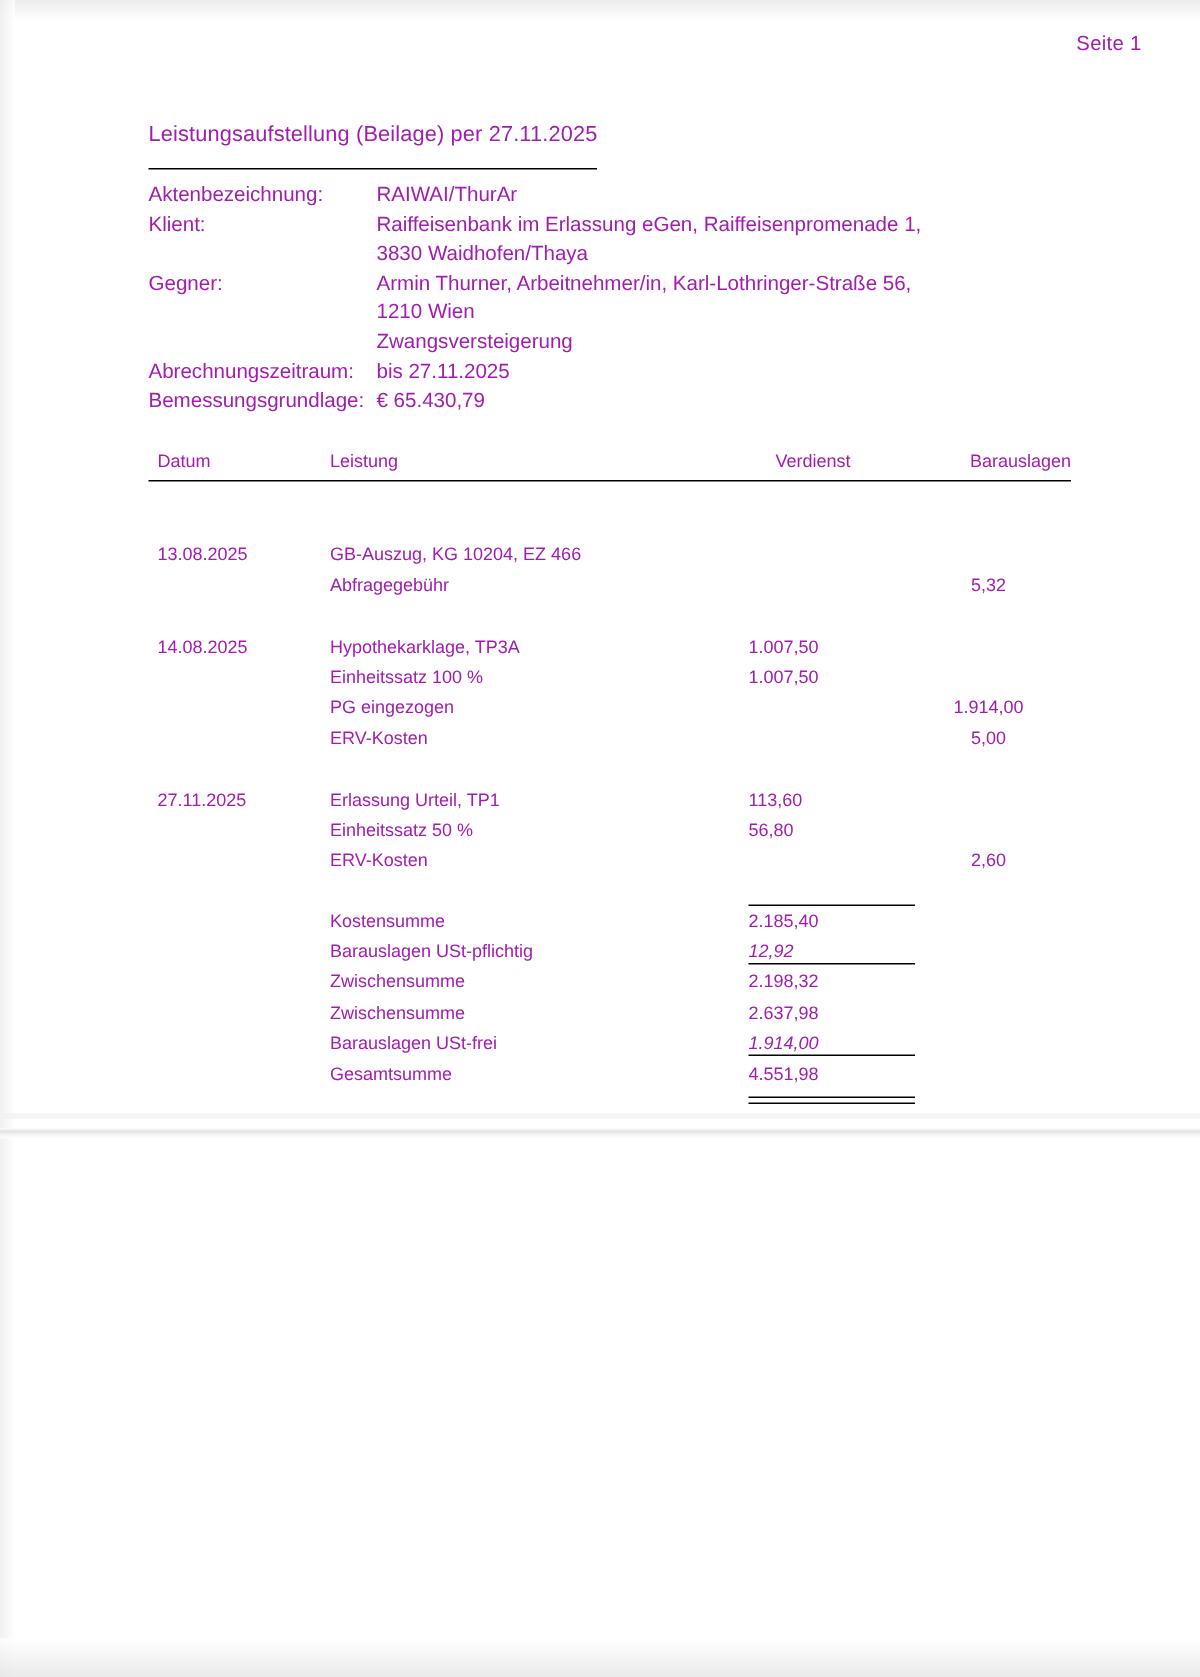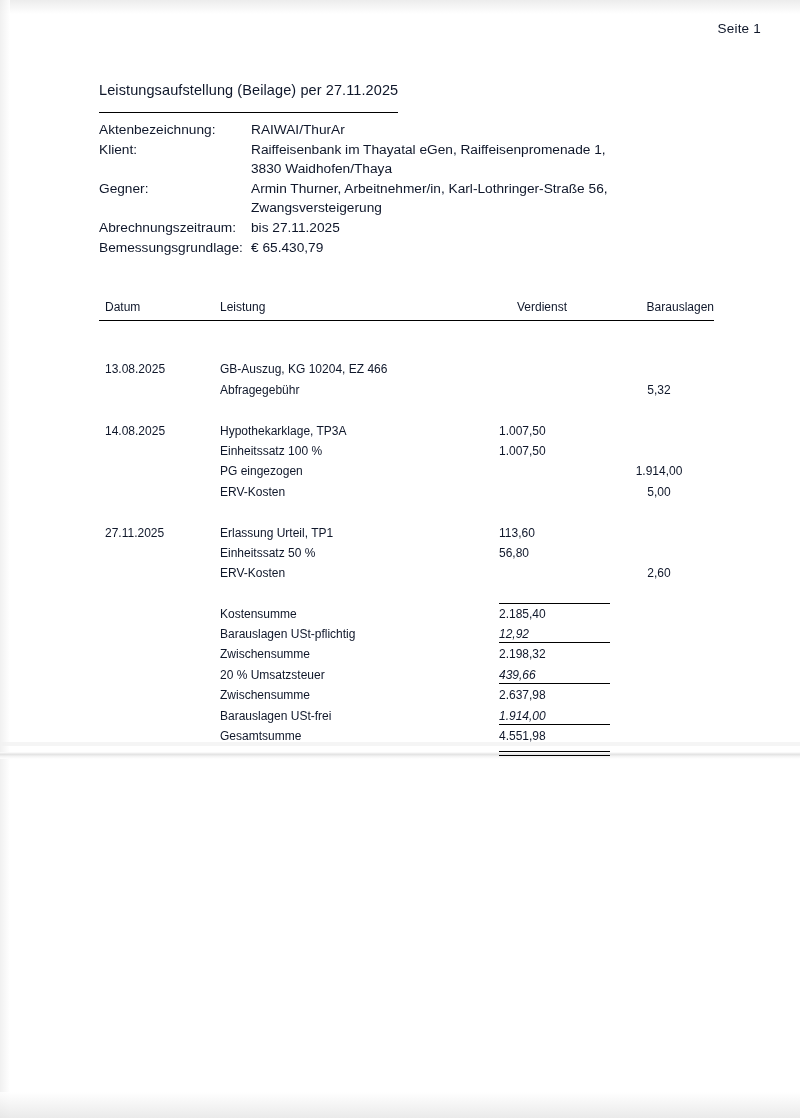--- a/index.html
+++ b/index.html
@@ -7,21 +7,21 @@
     padding: 0;
     background: #8c8c8c;
   }
   .page {
     position: relative;
     width: 800px;
     height: 1118px;
     background: #ffffff;
     overflow: hidden;
     font-family: "Liberation Sans", sans-serif;
-    color: #0f172a;
+    color: #a21caf;
   }
   
   .scan-shade-top {
     position: absolute;
     left: 0; top: 0;
     width: 800px; height: 14px;
     background: linear-gradient(to bottom, #e9e9e9, #ffffff);
     opacity: 0.85;
   }
   .scan-shade-left {
@@ -195,29 +195,33 @@
 
   <div class="doc-title">Leistungsaufstellung (Beilage) per 27.11.2025</div>
 
   <div class="meta">
     <div class="meta-row">
       <div class="meta-label">Aktenbezeichnung:</div>
       <div class="meta-value">RAIWAI/ThurAr</div>
     </div>
     <div class="meta-row">
       <div class="meta-label">Klient:</div>
-      <div class="meta-value">Raiffeisenbank im Thayatal eGen, Raiffeisenpromenade 1,</div>
+      <div class="meta-value">Raiffeisenbank im Erlassung eGen, Raiffeisenpromenade 1,</div>
     </div>
     <div class="meta-row">
       <div class="meta-label"></div>
       <div class="meta-value">3830 Waidhofen/Thaya</div>
     </div>
     <div class="meta-row">
       <div class="meta-label">Gegner:</div>
       <div class="meta-value">Armin Thurner, Arbeitnehmer/in, Karl-Lothringer-Straße 56,</div>
+    </div>
+    <div class="meta-row">
+      <div class="meta-label"></div>
+      <div class="meta-value">1210 Wien</div>
     </div>
     <div class="meta-row">
       <div class="meta-label"></div>
       <div class="meta-value">Zwangsversteigerung</div>
     </div>
     <div class="meta-row">
       <div class="meta-label">Abrechnungszeitraum:</div>
       <div class="meta-value">bis 27.11.2025</div>
     </div>
     <div class="meta-row">
@@ -312,24 +316,20 @@
         <div class="c-verd">2.185,40</div>
       </div>
       <div class="row u-line">
         <div class="c-desc">Barauslagen USt-pflichtig</div>
         <div class="c-verd">12,92</div>
       </div>
       <div class="row">
         <div class="c-desc">Zwischensumme</div>
         <div class="c-verd">2.198,32</div>
       </div>
-      <div class="row u-line">
-        <div class="c-desc">20 % Umsatzsteuer</div>
-        <div class="c-verd">439,66</div>
-      </div>
       <div class="row">
         <div class="c-desc">Zwischensumme</div>
         <div class="c-verd">2.637,98</div>
       </div>
       <div class="row u-line">
         <div class="c-desc">Barauslagen USt-frei</div>
         <div class="c-verd">1.914,00</div>
       </div>
       <div class="row">
         <div class="c-desc">Gesamtsumme</div>

